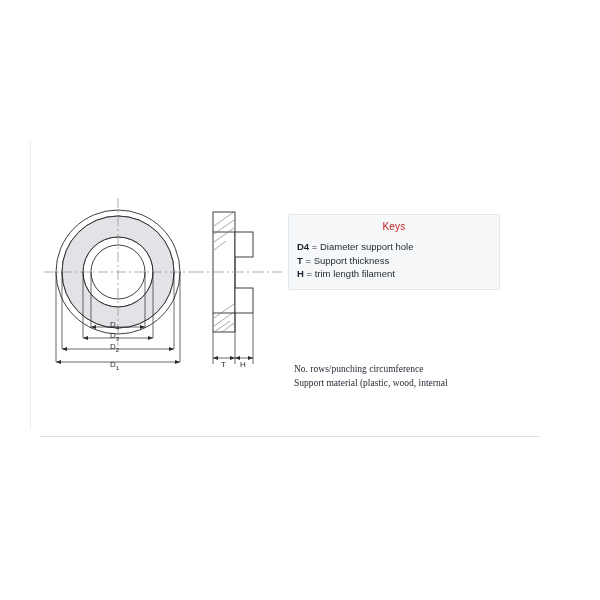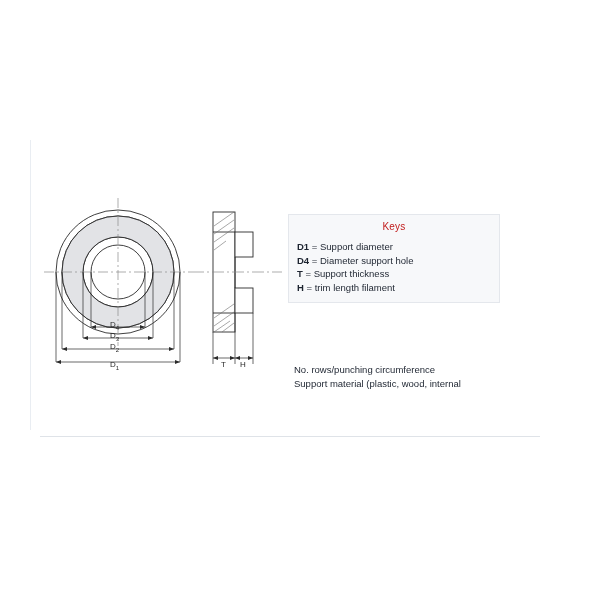--- a/index.html
+++ b/index.html
@@ -77,20 +77,21 @@
     font-weight: bold;
   }
   .notes {
     position: absolute;
     left: 294px;
     top: 363px;
     width: 230px;
     font-size: 9.5px;
     color: #1d2430;
     line-height: 13.5px;
+    font-family: Liberation Serif, serif;
   }
   .notes div {
     white-space: normal;
   }
   
   .dim-label {
     position: absolute;
     font-size: 8px;
     color: #2a2a2a;
     font-family: "Liberation Sans", sans-serif;
@@ -213,21 +214,20 @@
   <div class="dim-label" style="left:221px; top:360px;">
     <span>T</span>
   </div>
   <div class="dim-label" style="left:240px; top:360px;">
     <span>H</span>
   </div>
 
   <div class="keys-panel">
     <div class="keys-title">Keys</div>
     <ul class="keys-list">
-      <li><b>D1</b><span> = Support diameter</span></li>
       <li><b>D4</b><span> = Diameter support hole</span></li>
       <li><b>T</b><span> = Support thickness</span></li>
       <li><b>H</b><span> = trim length filament</span></li>
     </ul>
   </div>
 
   <div class="notes">
     <div>No. rows/punching circumference</div>
     <div>Support material (plastic, wood, internal</div>
   </div>

